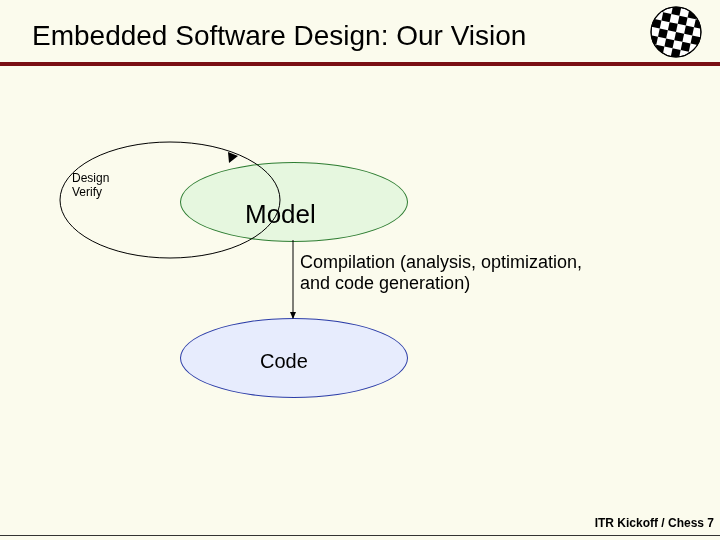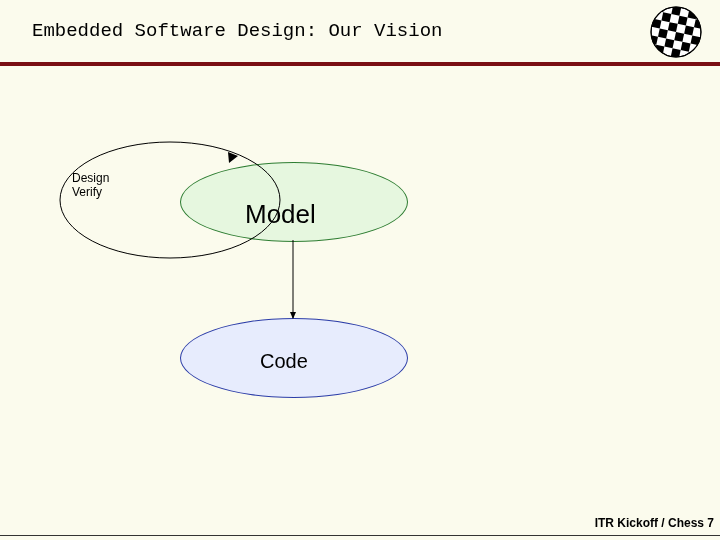--- a/index.html
+++ b/index.html
@@ -13,23 +13,22 @@
   }
   .slide {
     position: relative;
     width: 720px;
     height: 540px;
   }
   .title {
     position: absolute;
     left: 32px;
     top: 20px;
-    font-size: 19px;
+    font-size: 28px;
     color: #000;
-    font-family: Liberation Mono, monospace;
   }
   .title-rule {
     position: absolute;
     left: 0;
     top: 62px;
     width: 720px;
     height: 0;
     border-top: 4px solid #7a0f14;
   }
   .logo {
@@ -171,17 +170,18 @@
 
     <ellipse cx="170" cy="200" rx="110" ry="58" fill="none" stroke="#000" stroke-width="1"></ellipse>
 
     <path d="M228 152 L238 156 L229 163 Z" fill="#000"></path>
 
     <line x1="293" y1="240" x2="293" y2="318" stroke="#000" stroke-width="1" marker-end="url(#arrowhead)"></line>
   </svg>
 
   <div class="node-label design-verify">Design<br>Verify</div>
   <div class="node-label model-label">Model</div>
+  <div class="node-label compilation-label">Compilation (analysis, optimization,<br>and code generation)</div>
   <div class="node-label code-label">Code</div>
 
   <div class="thin-line"></div>
   <div class="footer">ITR Kickoff / Chess 7</div>
 </div>
 
 </body></html>

